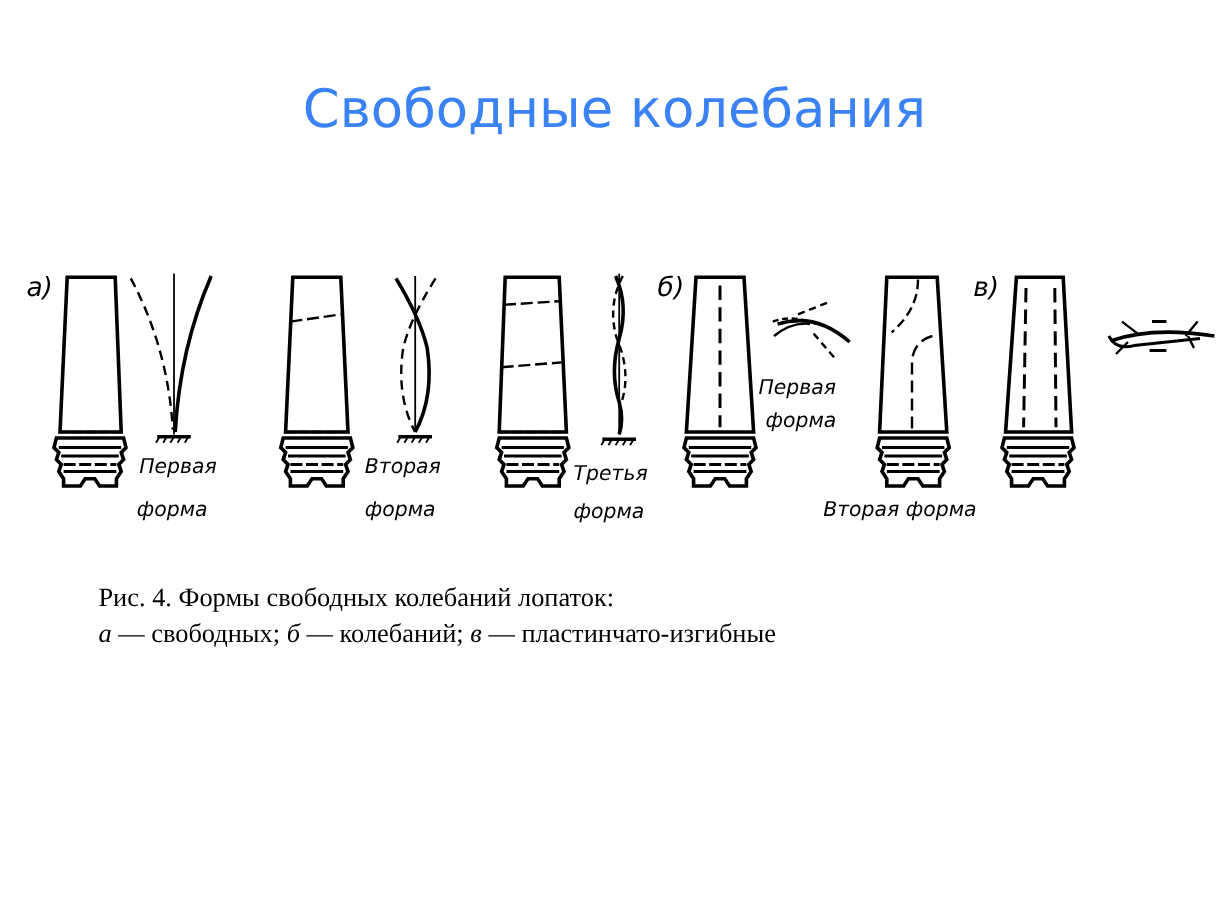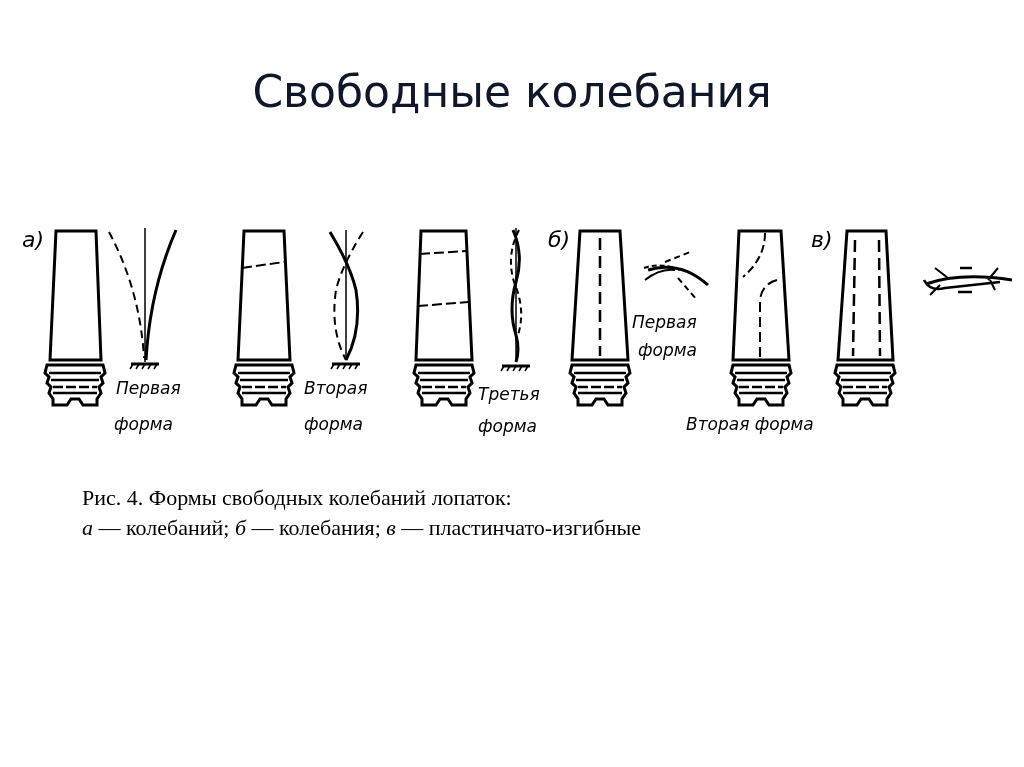--- a/index.html
+++ b/index.html
@@ -1,17 +1,17 @@
 <!DOCTYPE html>
 <html><head>
 <meta charset="utf-8">
 <style>
   html,body{margin:0;padding:0;background:#ffffff;}
   body{width:1024px;height:767px;position:relative;overflow:hidden;font-family:"DejaVu Sans",sans-serif;color:#000;}
-  .title{position:absolute;left:0;width:1024px;top:66px;text-align:center;font-family:"DejaVu Sans",sans-serif;font-size:44px;font-weight:normal;letter-spacing:0px;color:#0f172a;}
+  .title{position:absolute;left:0;width:1024px;top:66px;text-align:center;font-family:"DejaVu Sans",sans-serif;font-size:44px;font-weight:normal;letter-spacing:0px;color:#3b82f6;}
   .figure{position:absolute;left:0;top:200px;width:1024px;height:260px;}
   .lbl{font-family:"DejaVu Sans",sans-serif;font-style:italic;font-size:17px;fill:#000;}
   .panel{font-family:"DejaVu Sans",sans-serif;font-style:italic;font-size:22px;fill:#000;}
   .caption{position:absolute;left:82px;top:483px;font-family:Liberation Serif, serif;font-size:22px;line-height:30px;color:#000;}
   .caption .it{font-style:italic;}
 </style>
 </head>
 <body>
 
 <div class="title">Свободные колебания</div>
@@ -114,14 +114,14 @@
   <text class="lbl" x="304" y="430">форма</text>
   <text class="lbl" x="478" y="400">Третья</text>
   <text class="lbl" x="478" y="432">форма</text>
   <text class="lbl" x="632" y="328">Первая</text>
   <text class="lbl" x="638" y="356">форма</text>
   <text class="lbl" x="686" y="430">Вторая форма</text>
 </svg>
 
 <div class="caption">
   <div>Рис. 4. Формы свободных колебаний лопаток:</div>
-  <div><span class="it">а</span><span> — колебаний; </span><span class="it">б</span><span> — колебания; </span><span class="it">в</span><span> — пластинчато-изгибные</span></div>
+  <div><span class="it">а</span><span> — свободных; </span><span class="it">б</span><span> — колебаний; </span><span class="it">в</span><span> — пластинчато-изгибные</span></div>
 </div>
 
 </body></html>

